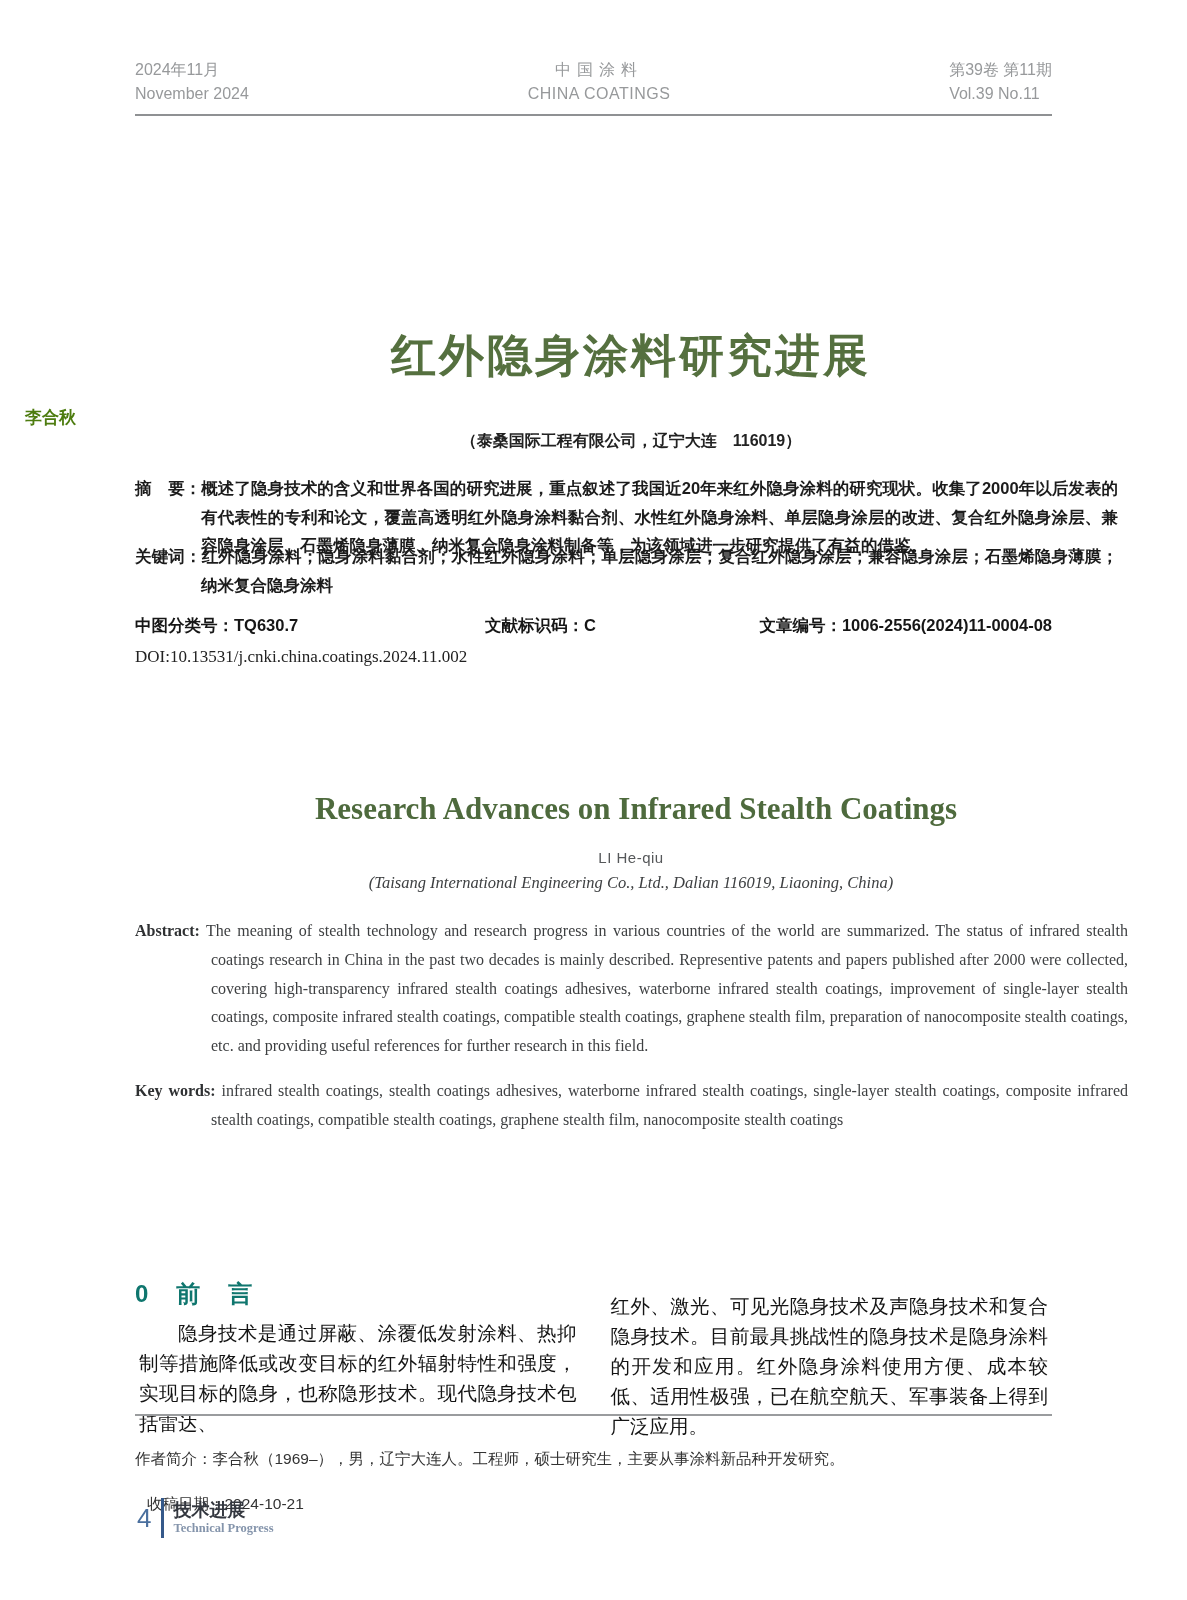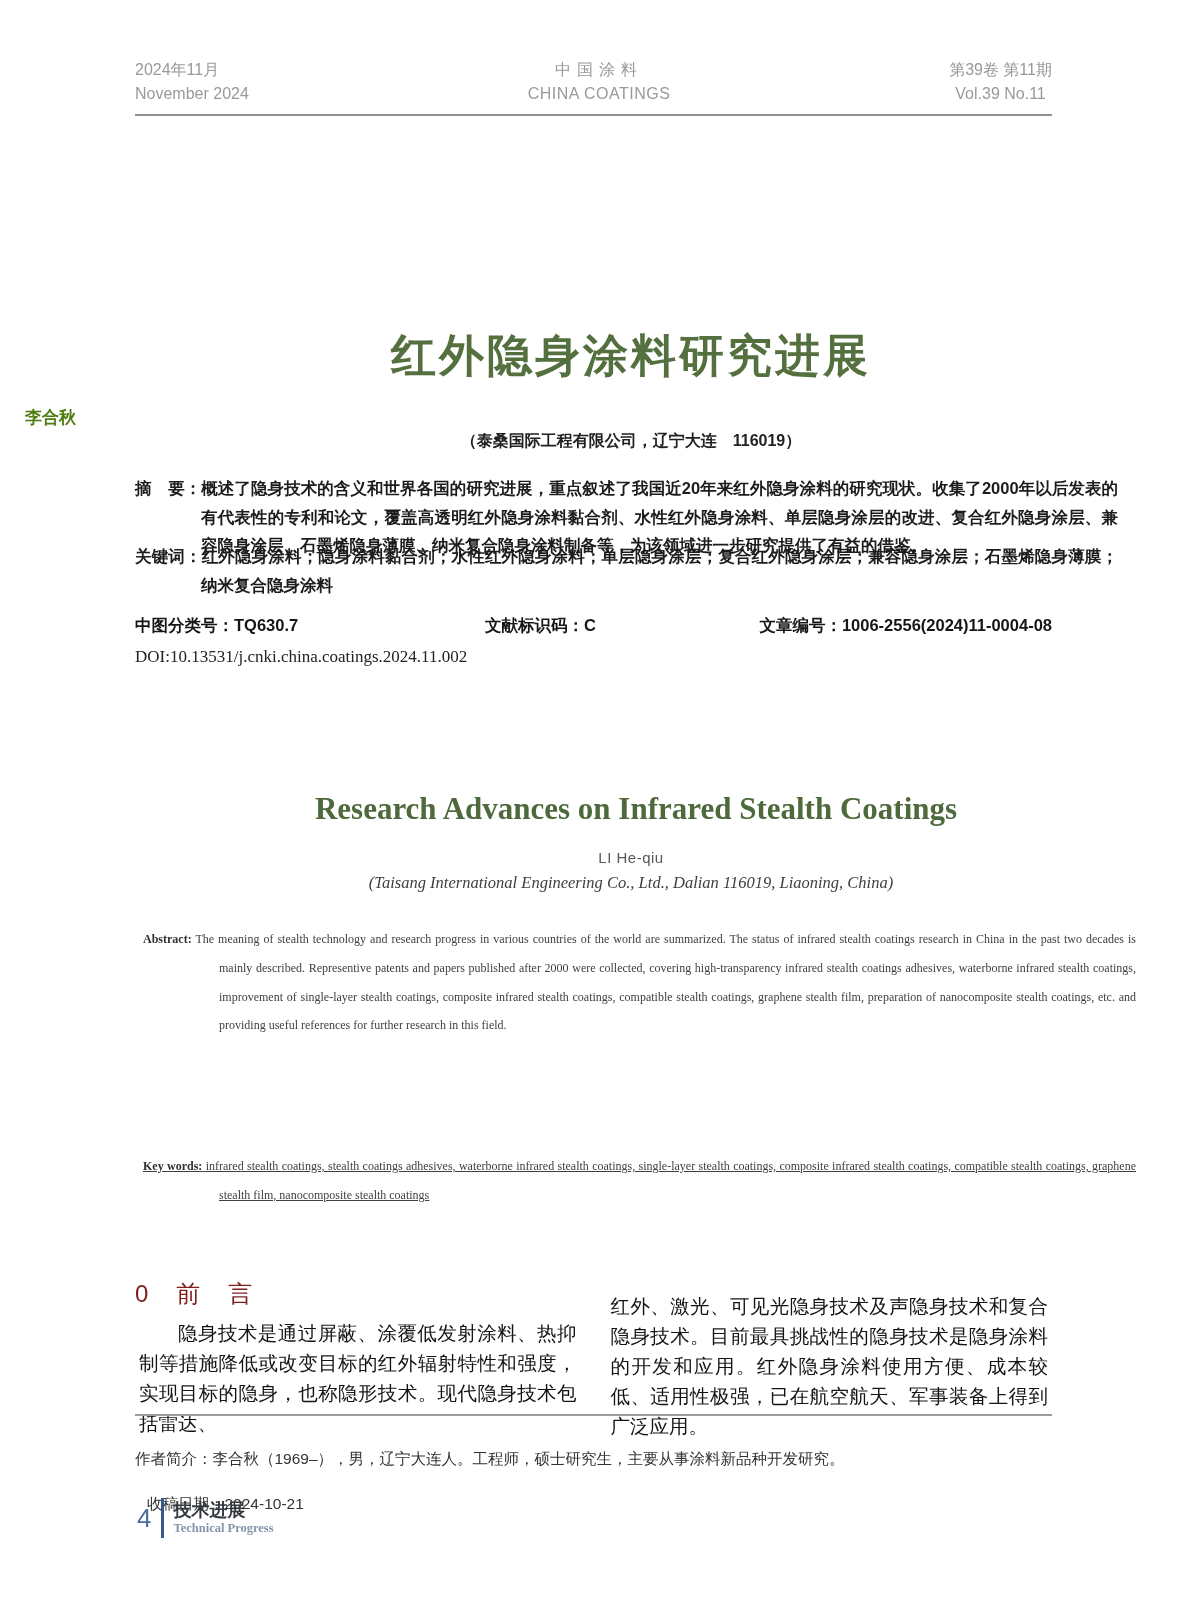--- a/index.html
+++ b/index.html
@@ -14,21 +14,21 @@
     padding-left:25px;
   }
   .abs{position:absolute;}
   .content{left:135px;width:917px;}
 
   
   .hdr{top:58px;display:flex;justify-content:space-between;align-items:flex-start;color:#97999b;}
   .hdr .cell{line-height:24px;font-size:16px;}
   .hdr .c{text-align:center;letter-spacing:6px;}
   .hdr .c .en{letter-spacing:0.5px;}
-  .hdr .r{text-align:center;}
+  .hdr .r{text-align:left;}
   .hdr-rule{top:114px;height:2px;background:#8f9193;}
 
   
   .cn-title{top:326px;width:100%;text-align:center;
     font-size:45px;font-weight:900;color:#55703f;letter-spacing:3px;}
   .cn-author{top:406px;width:100%;text-align:left;font-size:17px;font-weight:700;color:#4d7c0f;}
   .cn-affil{top:431px;width:100%;text-align:center;font-size:16px;font-weight:700;color:#222;}
 
   
   .hang{font-size:16.5px;line-height:28.5px;font-weight:600;color:#1c1c1c;
@@ -42,30 +42,30 @@
   .meta-right{position:absolute;right:0;top:0;}
   .meta-left{position:absolute;left:0;top:0;}
   .doi{top:647px;font-family:"Liberation Serif", serif;font-size:17px;color:#222;}
 
   
   .en-title{top:786px;width:100%;text-align:center;
     font-family:"Liberation Serif", serif;font-weight:700;font-size:31px;color:#4e6a3d;}
   .en-author{top:849px;width:100%;text-align:center;font-size:15px;color:#56585a;letter-spacing:0.5px;}
   .en-affil{top:873px;width:100%;text-align:center;
     font-family:"Liberation Serif", serif;font-style:italic;font-size:16.5px;color:#3e4042;}
-  .hang-en{font-family:"Liberation Serif", serif;font-size:12px;line-height:28.8px;
-    color:#3d3f41;text-align:justify;padding-left:76px;text-indent:-76px;margin:8px;}
+  .hang-en{font-family:"Liberation Serif", serif;font-size:16px;line-height:28.8px;
+    color:#3d3f41;text-align:justify;padding-left:76px;text-indent:-76px;margin:0;}
   .hang-en .lbl-en{font-weight:700;color:#2e3032;}
   .abstract-en{top:917px;}
-  .keywords-en{top:1144px;text-decoration:underline;}
+  .keywords-en{top:1077px;}
 
   
   .cols{top:1278px;display:flex;gap:26px;}
   .col{width:445.5px;}
-  .sec-h{margin:0 0 9px 0;font-size:24px;font-weight:400;color:#7f1d1d;letter-spacing:2px;}
+  .sec-h{margin:0 0 9px 0;font-size:24px;font-weight:700;color:#0f766e;letter-spacing:2px;}
   .body-p{margin:4px;font-family:"Liberation Serif", serif;font-size:19.5px;line-height:30px;
     text-align:justify;color:#141414;}
   .ind{text-indent:2em;}
   .col-r .body-p{margin-top:14px;}
 
   
   .foot-rule{top:1414px;height:1.5px;background:#9a9c9e;}
   .fn{font-size:15.5px;color:#333;font-weight:500;}
   .fn1{top:1494px;margin-left:12px;}
   .fn2{top:1449px;}

